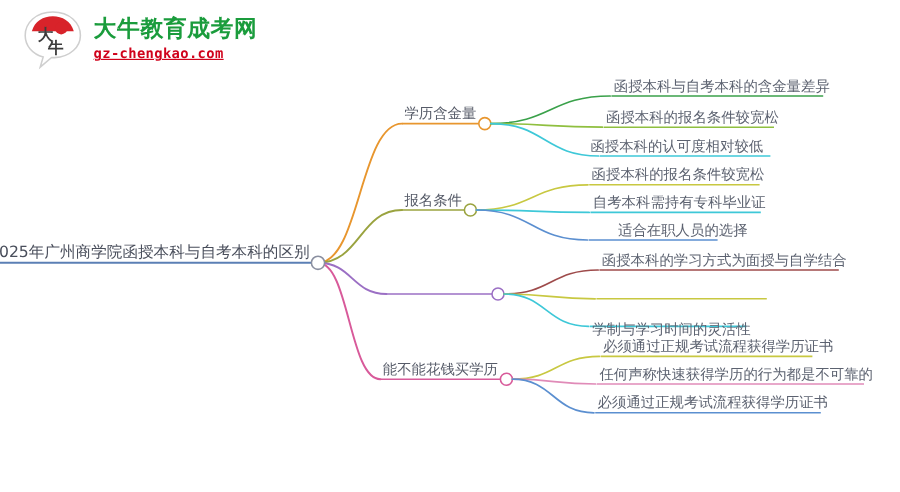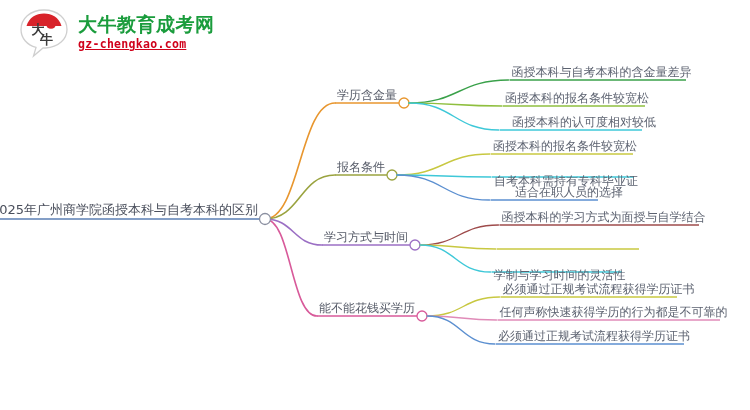--- a/index.html
+++ b/index.html
@@ -152,25 +152,24 @@
       <line x1="497.5" y1="320" x2="720" y2="320" stroke="#e08bb8" stroke-width="1.3"></line>
       <path d="M427,316 C461.75,316 461.75,320 496.5,320" fill="none" stroke="#e08bb8" stroke-width="1.4" stroke-linecap="round"></path>
       <line x1="496" y1="344" x2="684" y2="344" stroke="#5b8fd0" stroke-width="1.3"></line>
       <path d="M427,316 C461,316 461,344 495,344" fill="none" stroke="#5b8fd0" stroke-width="1.4" stroke-linecap="round"></path>
       <circle cx="265" cy="219" r="5.5" fill="#ffffff" stroke="#8a8fa0" stroke-width="1.3"></circle>
     </svg>
 <div class="node root" style="left: -9.09375px; top: 210px;">2025年广州商学院函授本科与自考本科的区别</div>
     <div class="node branch" style="left: 337px; top: 95px;">学历含金量</div>
     <div class="node leaf" style="left: 511.5px; top: 72px;">函授本科与自考本科的含金量差异</div>
     <div class="node leaf" style="left: 505px; top: 98px;">函授本科的报名条件较宽松</div>
-    <div class="node leaf" style="left: 512px; top: 122px; text-align: center;">函授本科的认可度相对较低</div>
+    <div class="node leaf" style="left: 492px; top: 122px; text-align: center;">函授本科的认可度相对较低</div>
     <div class="node branch" style="left: 337px; top: 167px;">报名条件</div>
     <div class="node leaf" style="left: 493px; top: 146px;">函授本科的报名条件较宽松</div>
-    <div class="node leaf" style="left: 494px; top: 169px; margin-top: 12px;">自考本科需持有专科毕业证</div>
+    <div class="node leaf" style="left: 494px; top: 169px;">自考本科需持有专科毕业证</div>
     <div class="node leaf" style="left: 515px; top: 192px;">适合在职人员的选择</div>
-    <div class="node branch" style="left: 324px; top: 237px;">学习方式与时间</div>
     <div class="node leaf" style="left: 501.5px; top: 217px;">函授本科的学习方式为面授与自学结合</div>
     <div class="node leaf" style="left: 493.5px; top: 264px; margin-top: 11px;">学制与学习时间的灵活性</div>
     <div class="node branch" style="left: 319px; top: 308px;">能不能花钱买学历</div>
     <div class="node leaf" style="left: 502.5px; top: 289px;">必须通过正规考试流程获得学历证书</div>
     <div class="node leaf" style="left: 499.5px; top: 312px; text-align: right;">任何声称快速获得学历的行为都是不可靠的</div>
     <div class="node leaf" style="left: 498px; top: 336px;">必须通过正规考试流程获得学历证书</div>
   </div>
 
 </body></html>

